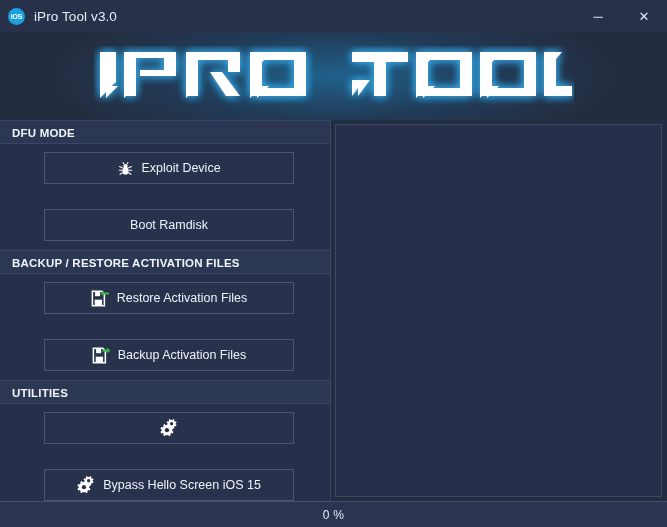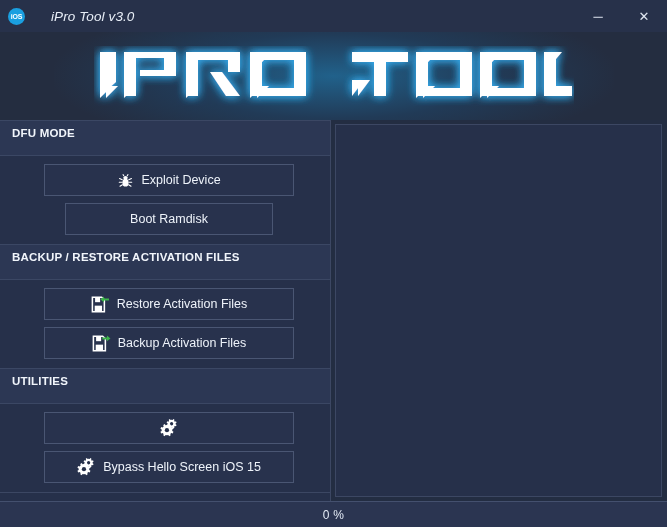--- a/index.html
+++ b/index.html
@@ -39,25 +39,24 @@
     color: #ffffff;
     font-size: 7px;
     font-weight: bold;
     display: flex;
     align-items: center;
     justify-content: center;
     letter-spacing: -0.2px;
     flex: 0 0 17px;
   }
   .app-title {
-    margin-left: 26px;
+    margin-left: 9px;
     color: #e8eef7;
     font-size: 13.5px;
     letter-spacing: 0.1px;
-    font-style: italic;
   }
   .win-controls {
     margin-left: auto;
     display: flex;
     height: 32px;
   }
   .win-btn {
     width: 46px;
     height: 32px;
     display: flex;
@@ -112,32 +111,32 @@
     flex-direction: column;
     border-right: 1px solid #3c4763;
   }
 
   .section-header {
     background: #2c3754;
     color: #f1f5fb;
     font-size: 11.5px;
     font-weight: bold;
     letter-spacing: 0.2px;
-    padding: 6px 10px 16px 12px;
+    padding: 6px 10px 4px 12px;
     border-top: 1px solid #46527094;
     border-bottom: 1px solid #46527094;
   }
 
   .section-body {
     background: #26304a;
     padding: 8px 0 9px 8px;
     display: flex;
     flex-direction: column;
     align-items: center;
-    gap: 7px;
+    gap: 25px;
   }
 
   .btn {
     background: #28324d;
     border: 1px solid #4a5673;
     color: #eef3fa;
     font-size: 12.5px;
     font-family: "Liberation Sans", sans-serif;
     height: 32px;
     display: flex;
@@ -145,21 +144,21 @@
     justify-content: center;
     gap: 7px;
     cursor: default;
     width: 250px;
     user-select: none;
   }
 
   .btn-row {
     display: flex;
     gap: 9px;
-    width: 208px;
+    width: 250px;
   }
   .btn-row .btn { flex: 1 1 0; width: auto; }
 
   .btn .ic { display: flex; align-items: center; justify-content: center; flex: 0 0 auto; }
 
   .filler {
     background: #26304a;
     flex: 1 1 auto;
     min-height: 10px;
     border-top: 1px solid #3c4763;

